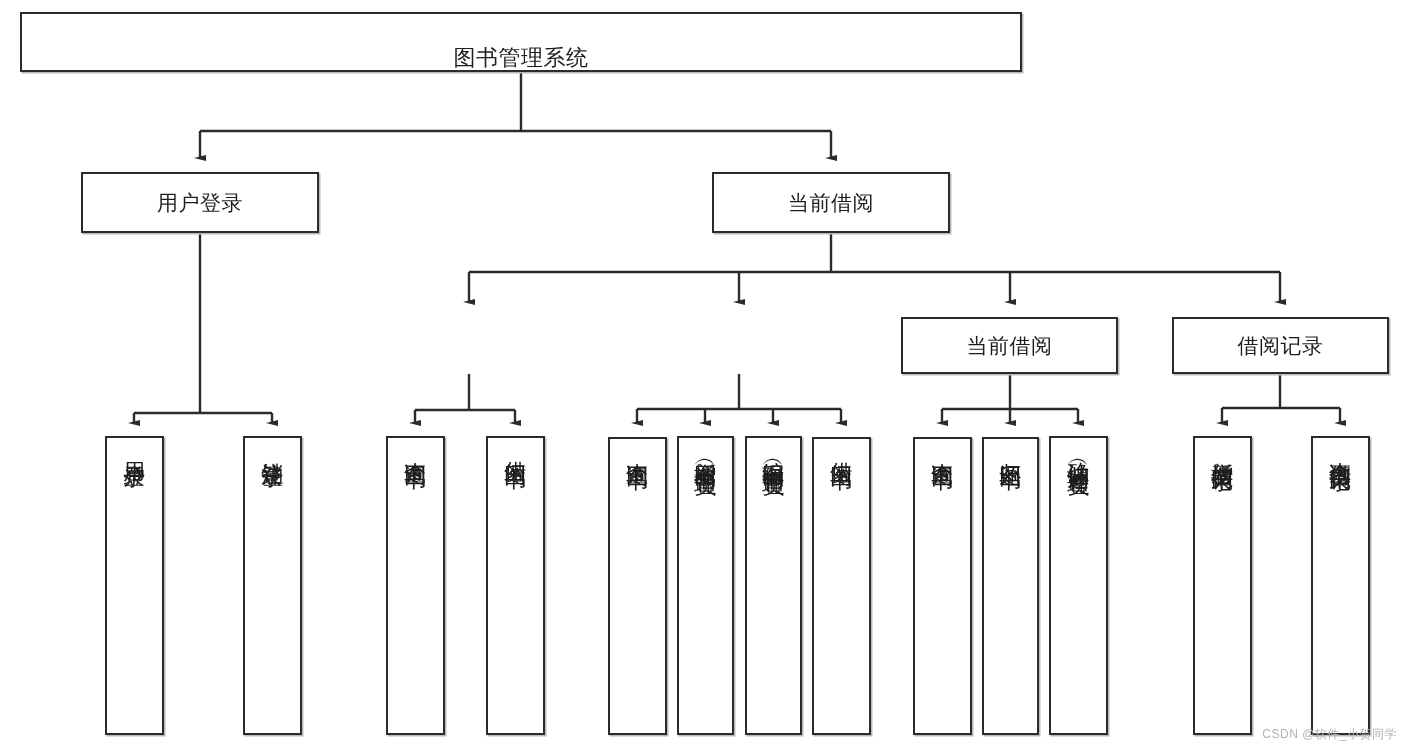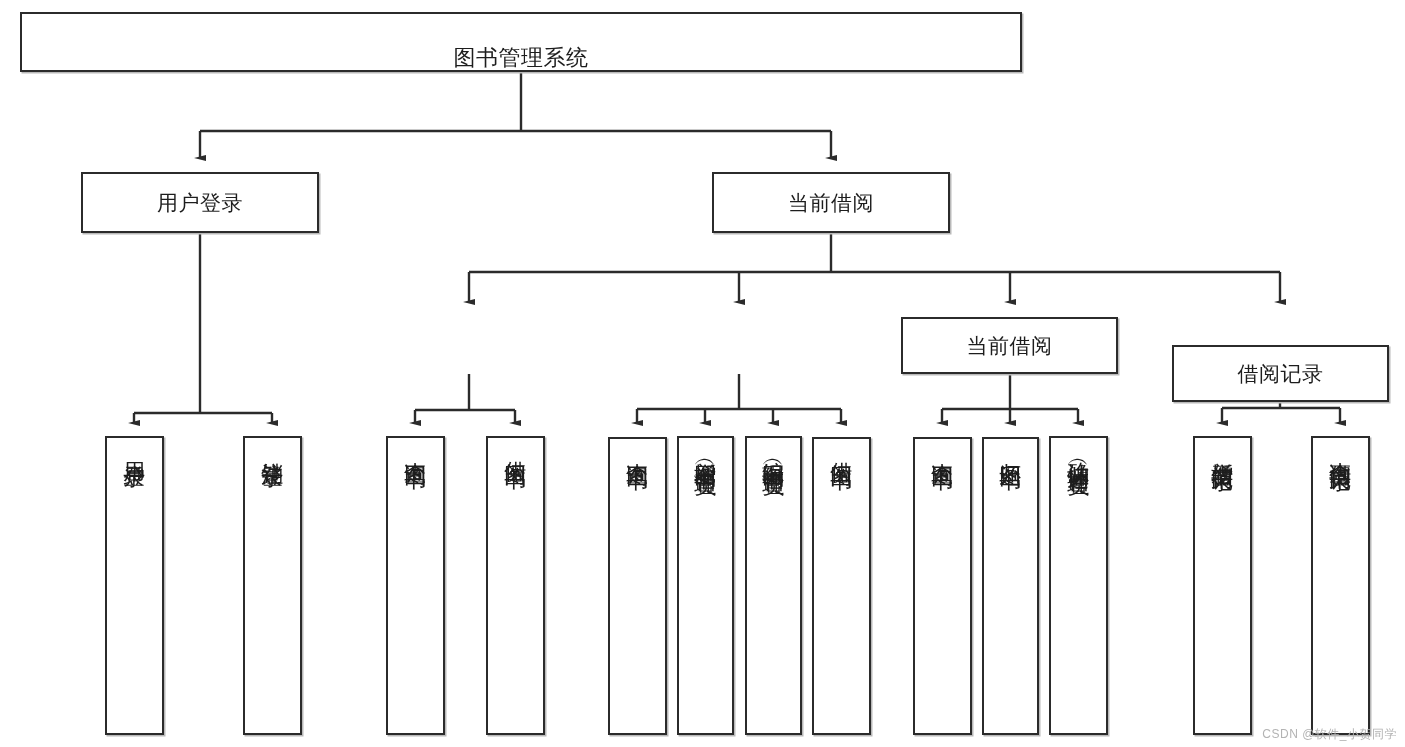--- a/index.html
+++ b/index.html
@@ -132,21 +132,21 @@
   <div class="node node-h" style="left:712px; top:172px; width:238px; height:61px;">
     <span class="label">当前借阅</span>
   </div>
 
 
 
   <div class="node node-h" style="left:901px; top:317px; width:217px; height:57px;">
     <span class="label">当前借阅</span>
   </div>
 
-  <div class="node node-h" style="left:1172px; top:317px; width:217px; height:57px;margin-top:28px;">
+  <div class="node node-h" style="left:1172px; top:317px; width:217px; height:57px;">
     <span class="label">借阅记录</span>
   </div>
 
   <div class="node node-v" style="left:105px; top:436px; width:59px; height:299px;">
     <span class="label">用户登录</span>
   </div>
 
   <div class="node node-v" style="left:243px; top:436px; width:59px; height:299px;">
     <span class="label">注销登录</span>
   </div>

